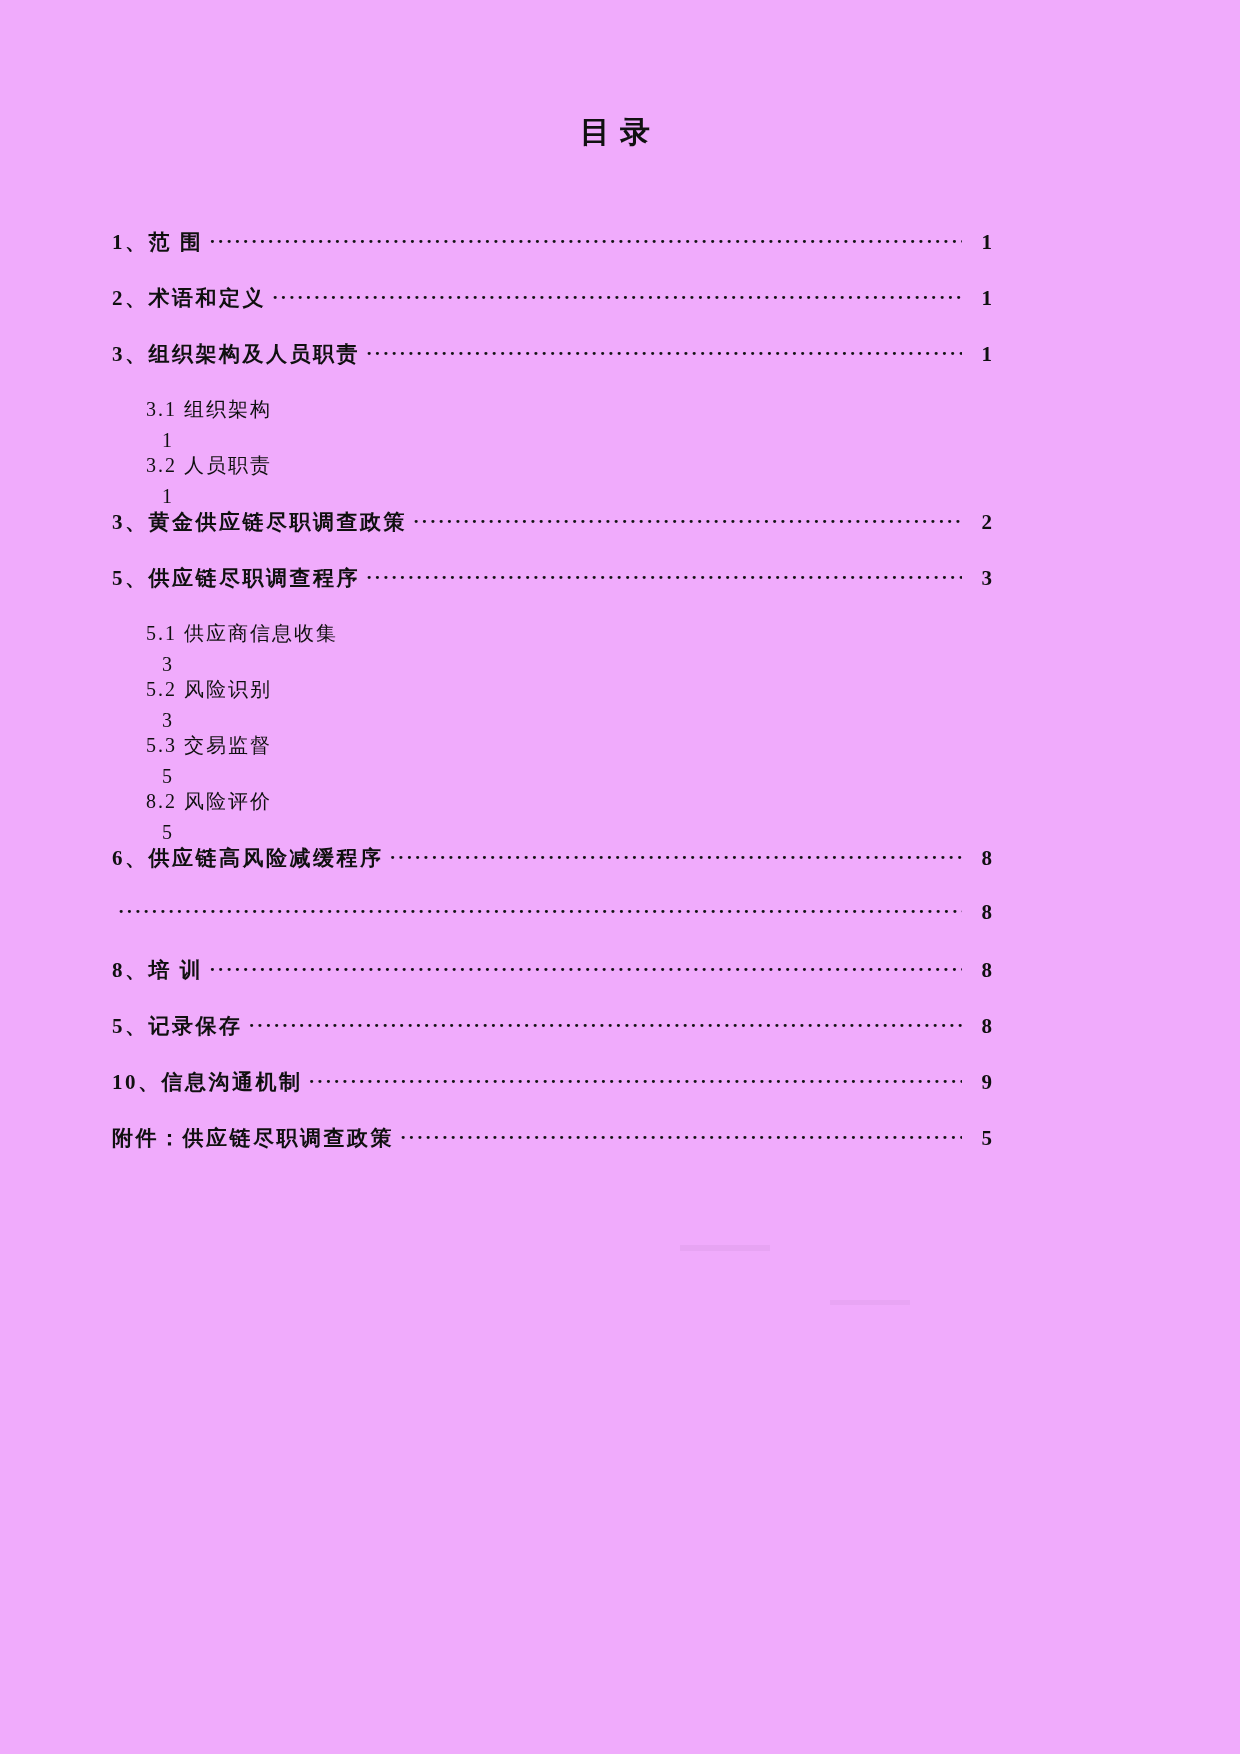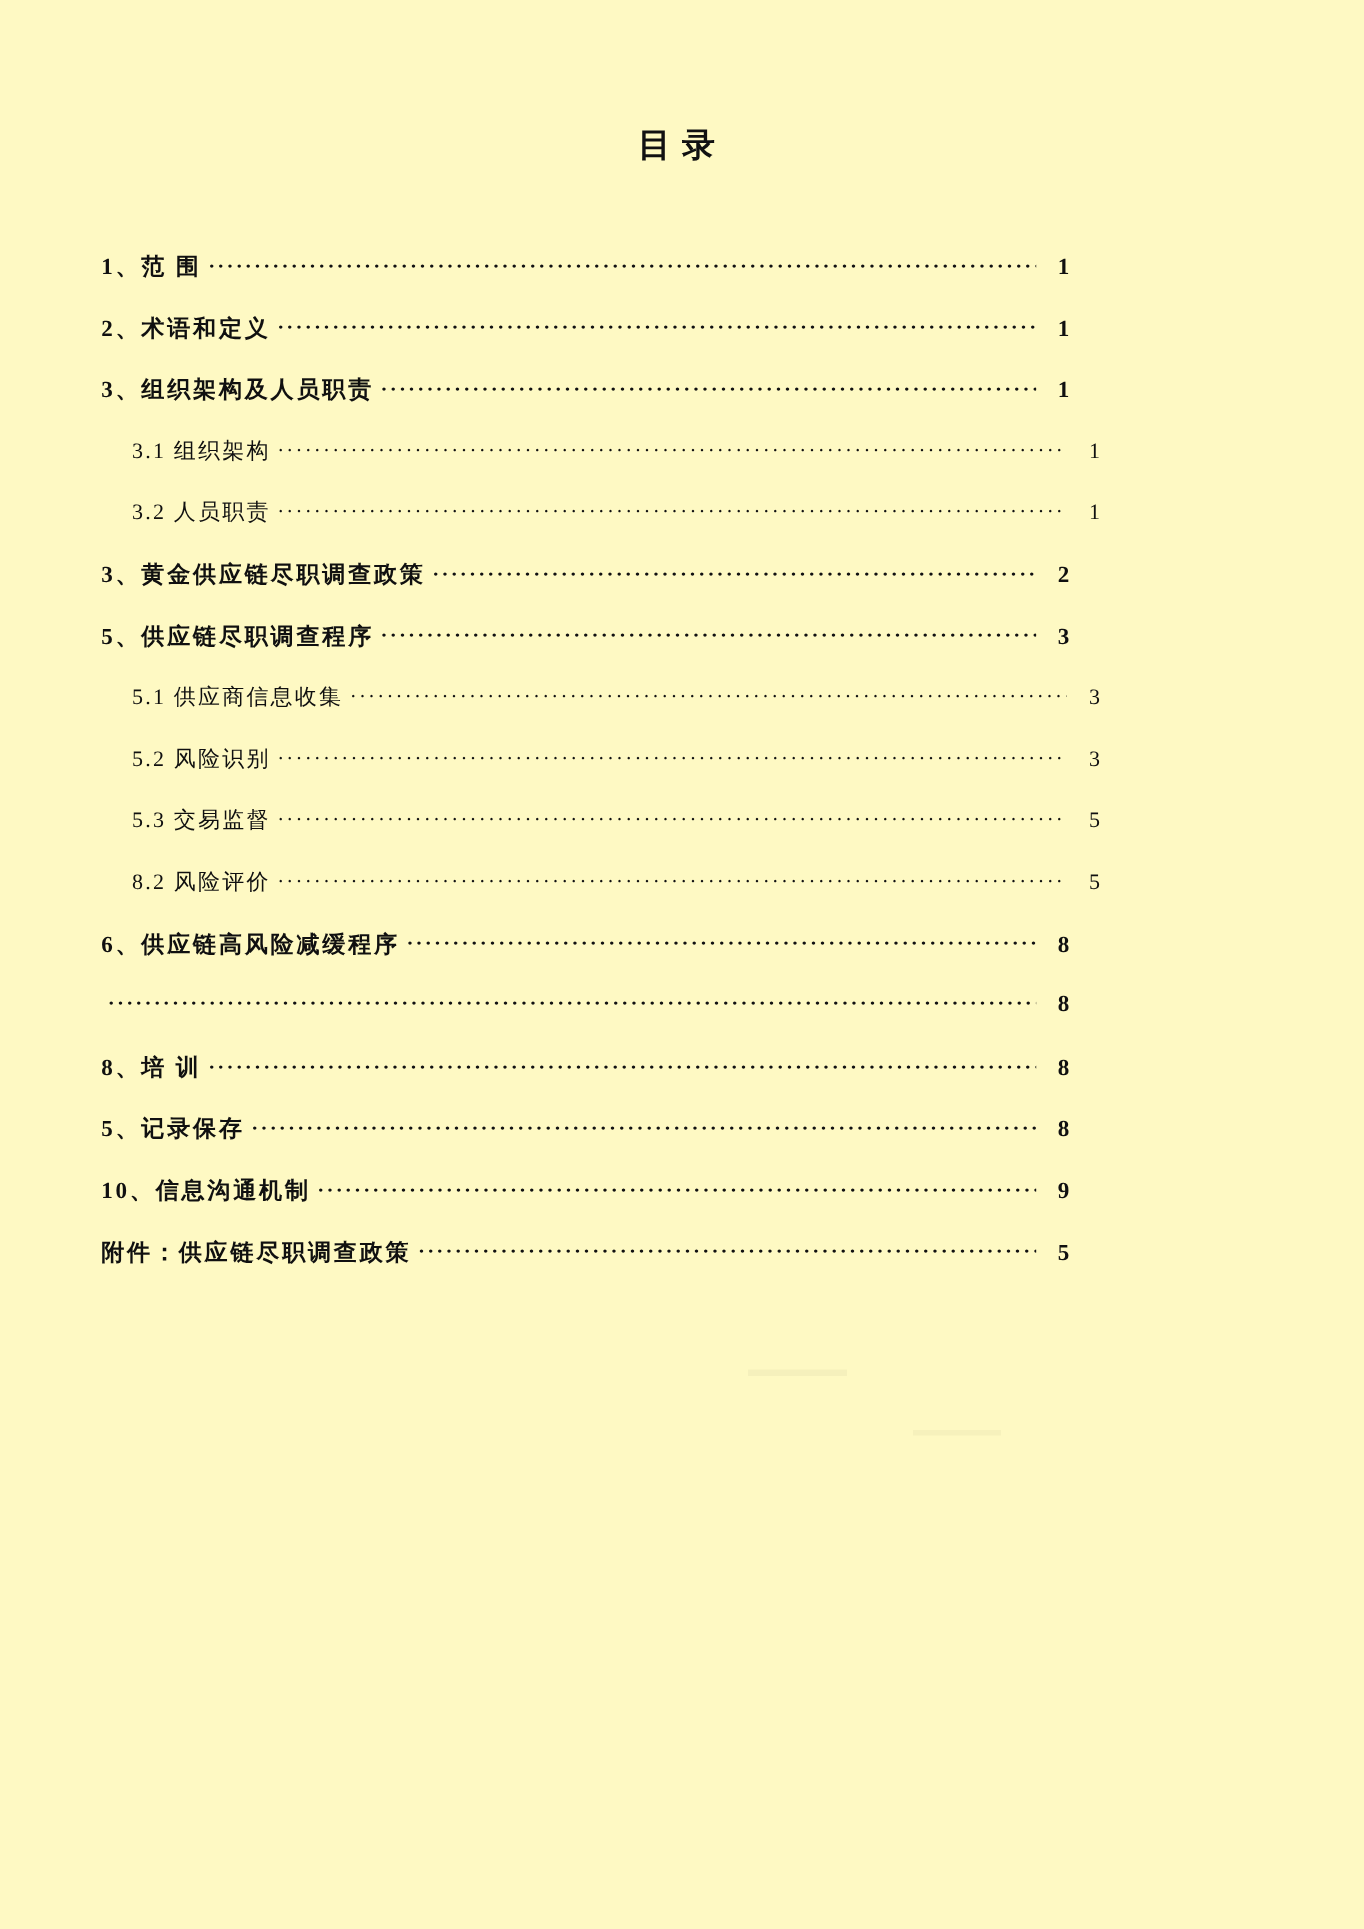--- a/index.html
+++ b/index.html
@@ -7,21 +7,21 @@
     padding: 0;
     background: #ffffff;
   }
   body {
     font-family: "Liberation Serif", "DejaVu Serif", serif;
   }
   .page {
     position: relative;
     width: 1240px;
     height: 1754px;
-    background: #fef9c3;
+    background: #f0abfc;
     box-sizing: border-box;
     overflow: hidden;
   }
   .page-inner {
     position: absolute;
     left: 0;
     top: 0;
     width: 1240px;
     height: 1754px;
   }
@@ -33,35 +33,36 @@
     text-align: center;
     font-size: 30px;
     font-weight: bold;
     letter-spacing: 10px;
     color: #111111;
     font-family: "Liberation Serif", "DejaVu Serif", serif;
   }
   .toc-list {
     position: absolute;
     top: 228px;
-    left: 92px;
+    left: 112px;
     width: 1000px;
   }
   .toc-row {
     display: flex;
     align-items: baseline;
     width: 880px;
     margin-bottom: 0px;
     height: 56px;
   }
   .toc-row.level1 {
     padding-left: 0px;
   }
   .toc-row.level2 {
     padding-left: 28px;
+    flex-direction: column;
   }
   .toc-label {
     white-space: nowrap;
     color: #101010;
   }
   .level1 .toc-label {
     font-size: 21px;
     font-weight: bold;
     letter-spacing: 2.5px;
     font-family: "Liberation Serif", "DejaVu Serif", serif;

